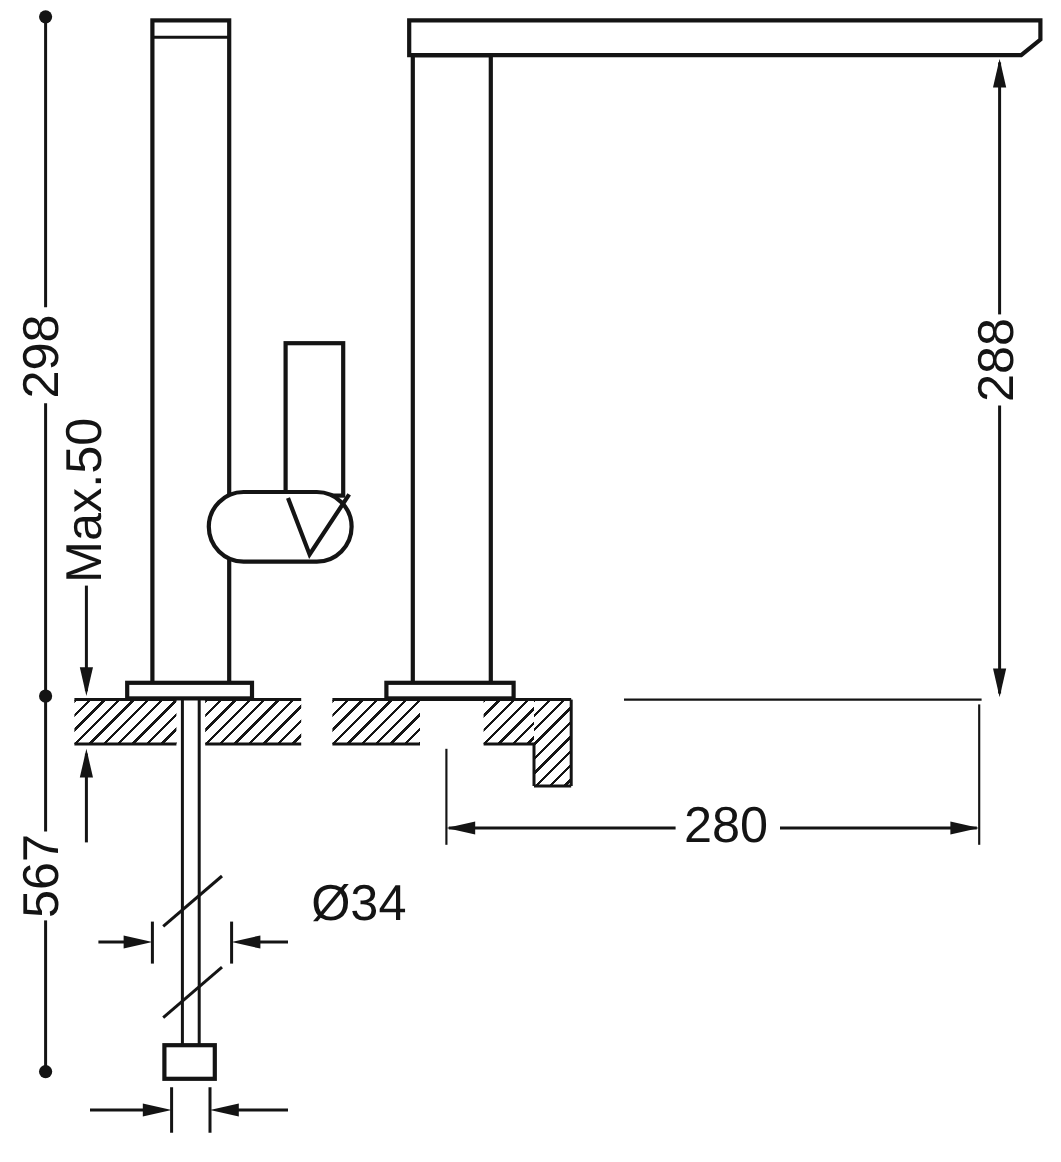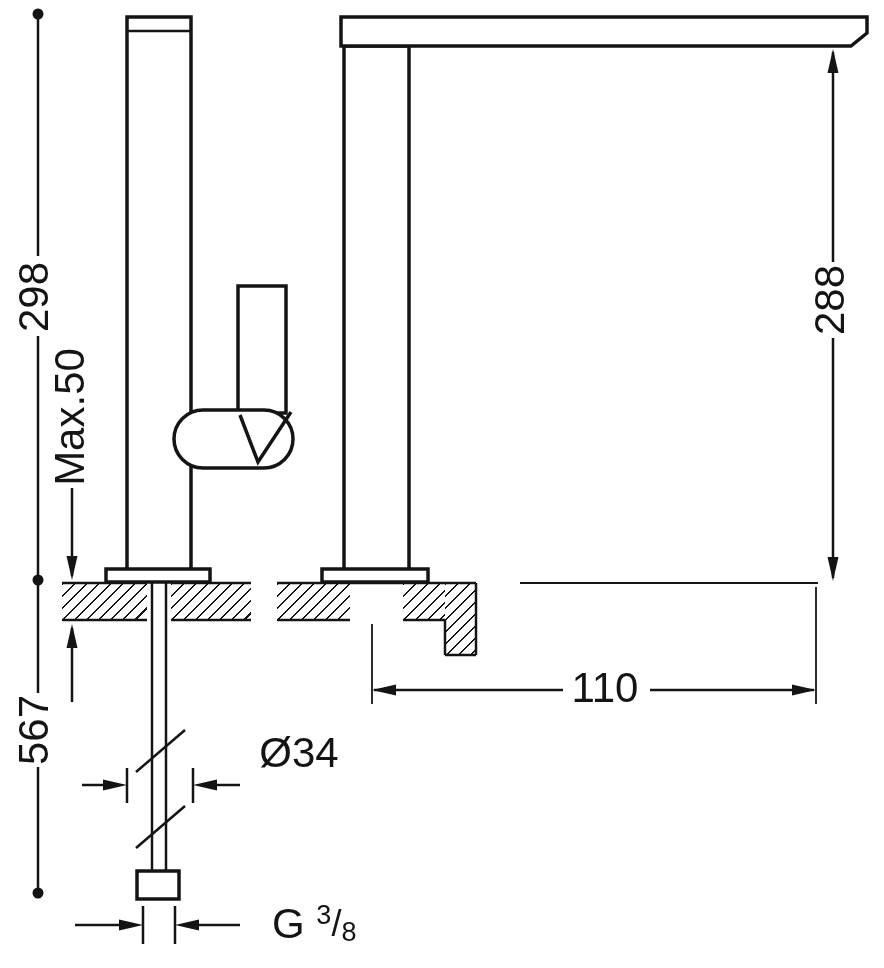--- a/index.html
+++ b/index.html
@@ -132,20 +132,16 @@
       <rect class="outline" x="238" y="286" width="48" height="127"></rect>
       <rect class="outline" x="174" y="410" width="119" height="58" rx="29"></rect>
       <polyline class="thick" points="240,415 258,462 291,412"></polyline>
     </g>
   </svg>
 
   <div class="lbl rot" style="left:34px;top:297px">298</div>
   <div class="lbl rot" style="left:70px;top:417px">Max.50</div>
   <div class="lbl rot" style="left:34px;top:730px">567</div>
   <div class="lbl rot" style="left:830px;top:300px">288</div>
-  <div class="lbl" style="left:605px;top:688px">110</div>
+  <div class="lbl" style="left:605px;top:688px">280</div>
   <div class="lbl" style="left:299px;top:753px">Ø34</div>
-  <div class="lbl g38" style="left:272px;top:924px">
-    <span class="g">G</span>
-    <span class="num">3</span><span class="sl">/</span><span class="den">8</span>
-  </div>
 
 </div>
 
 </body></html>

